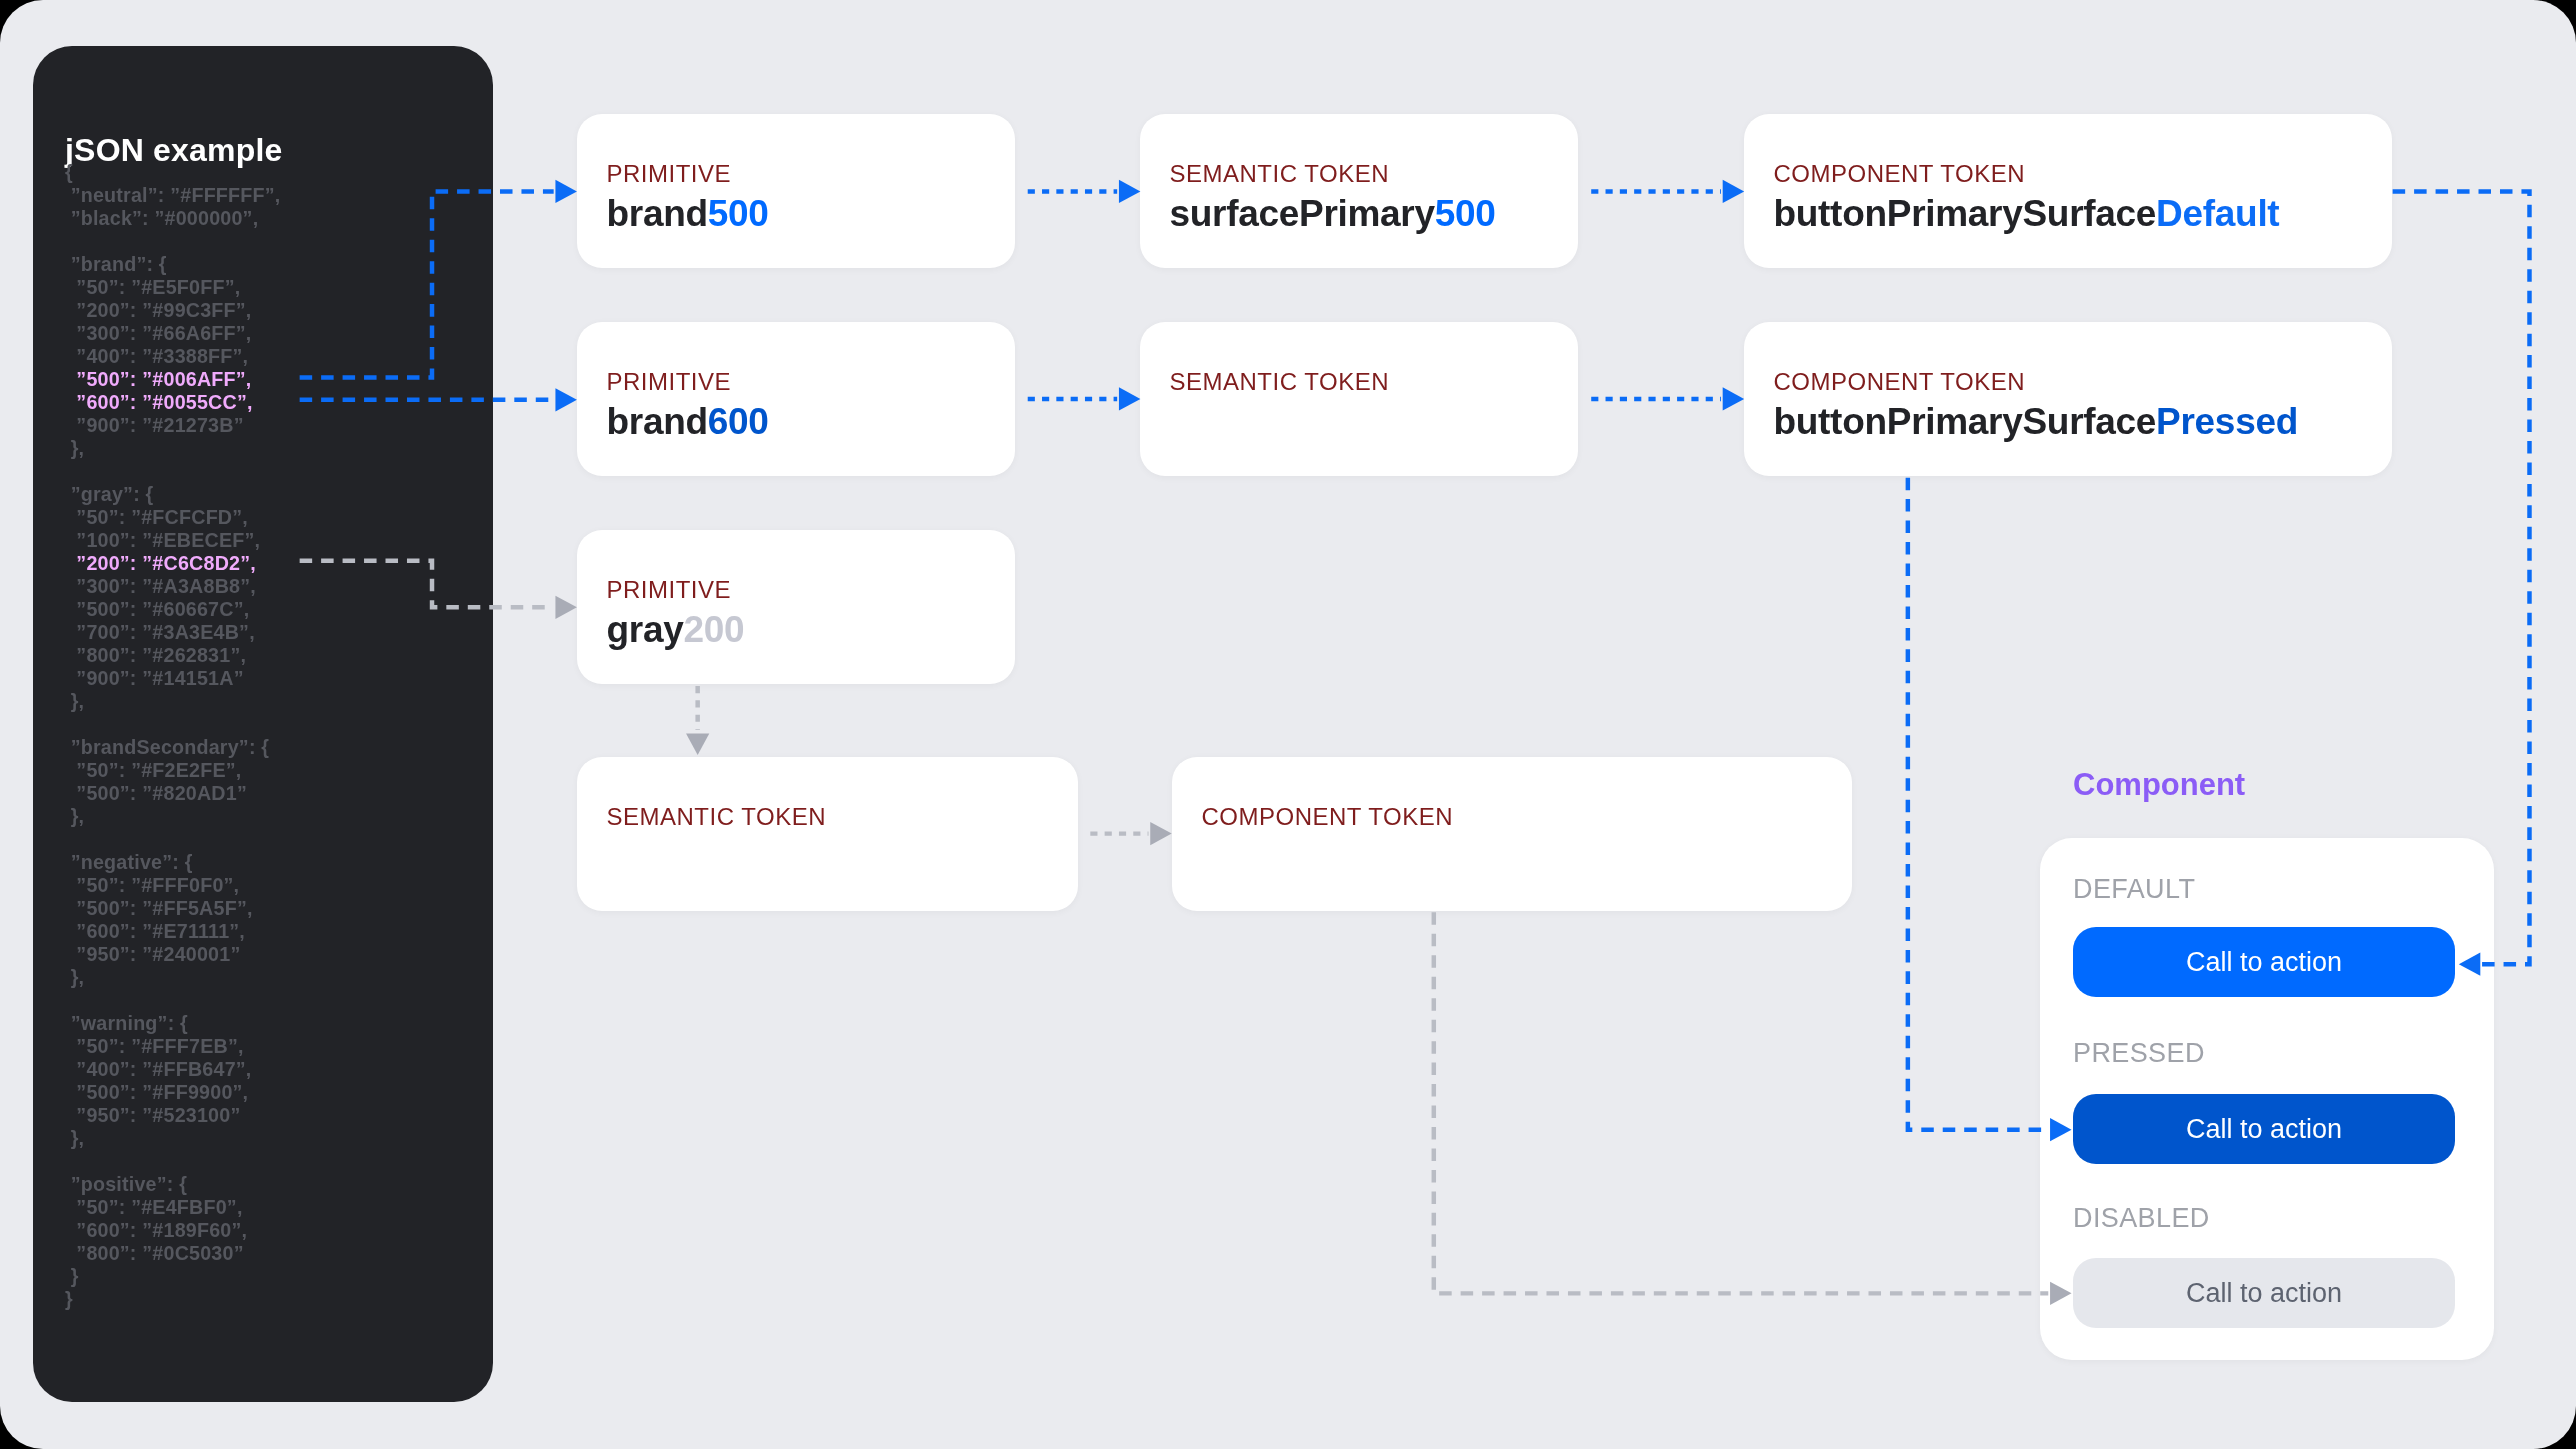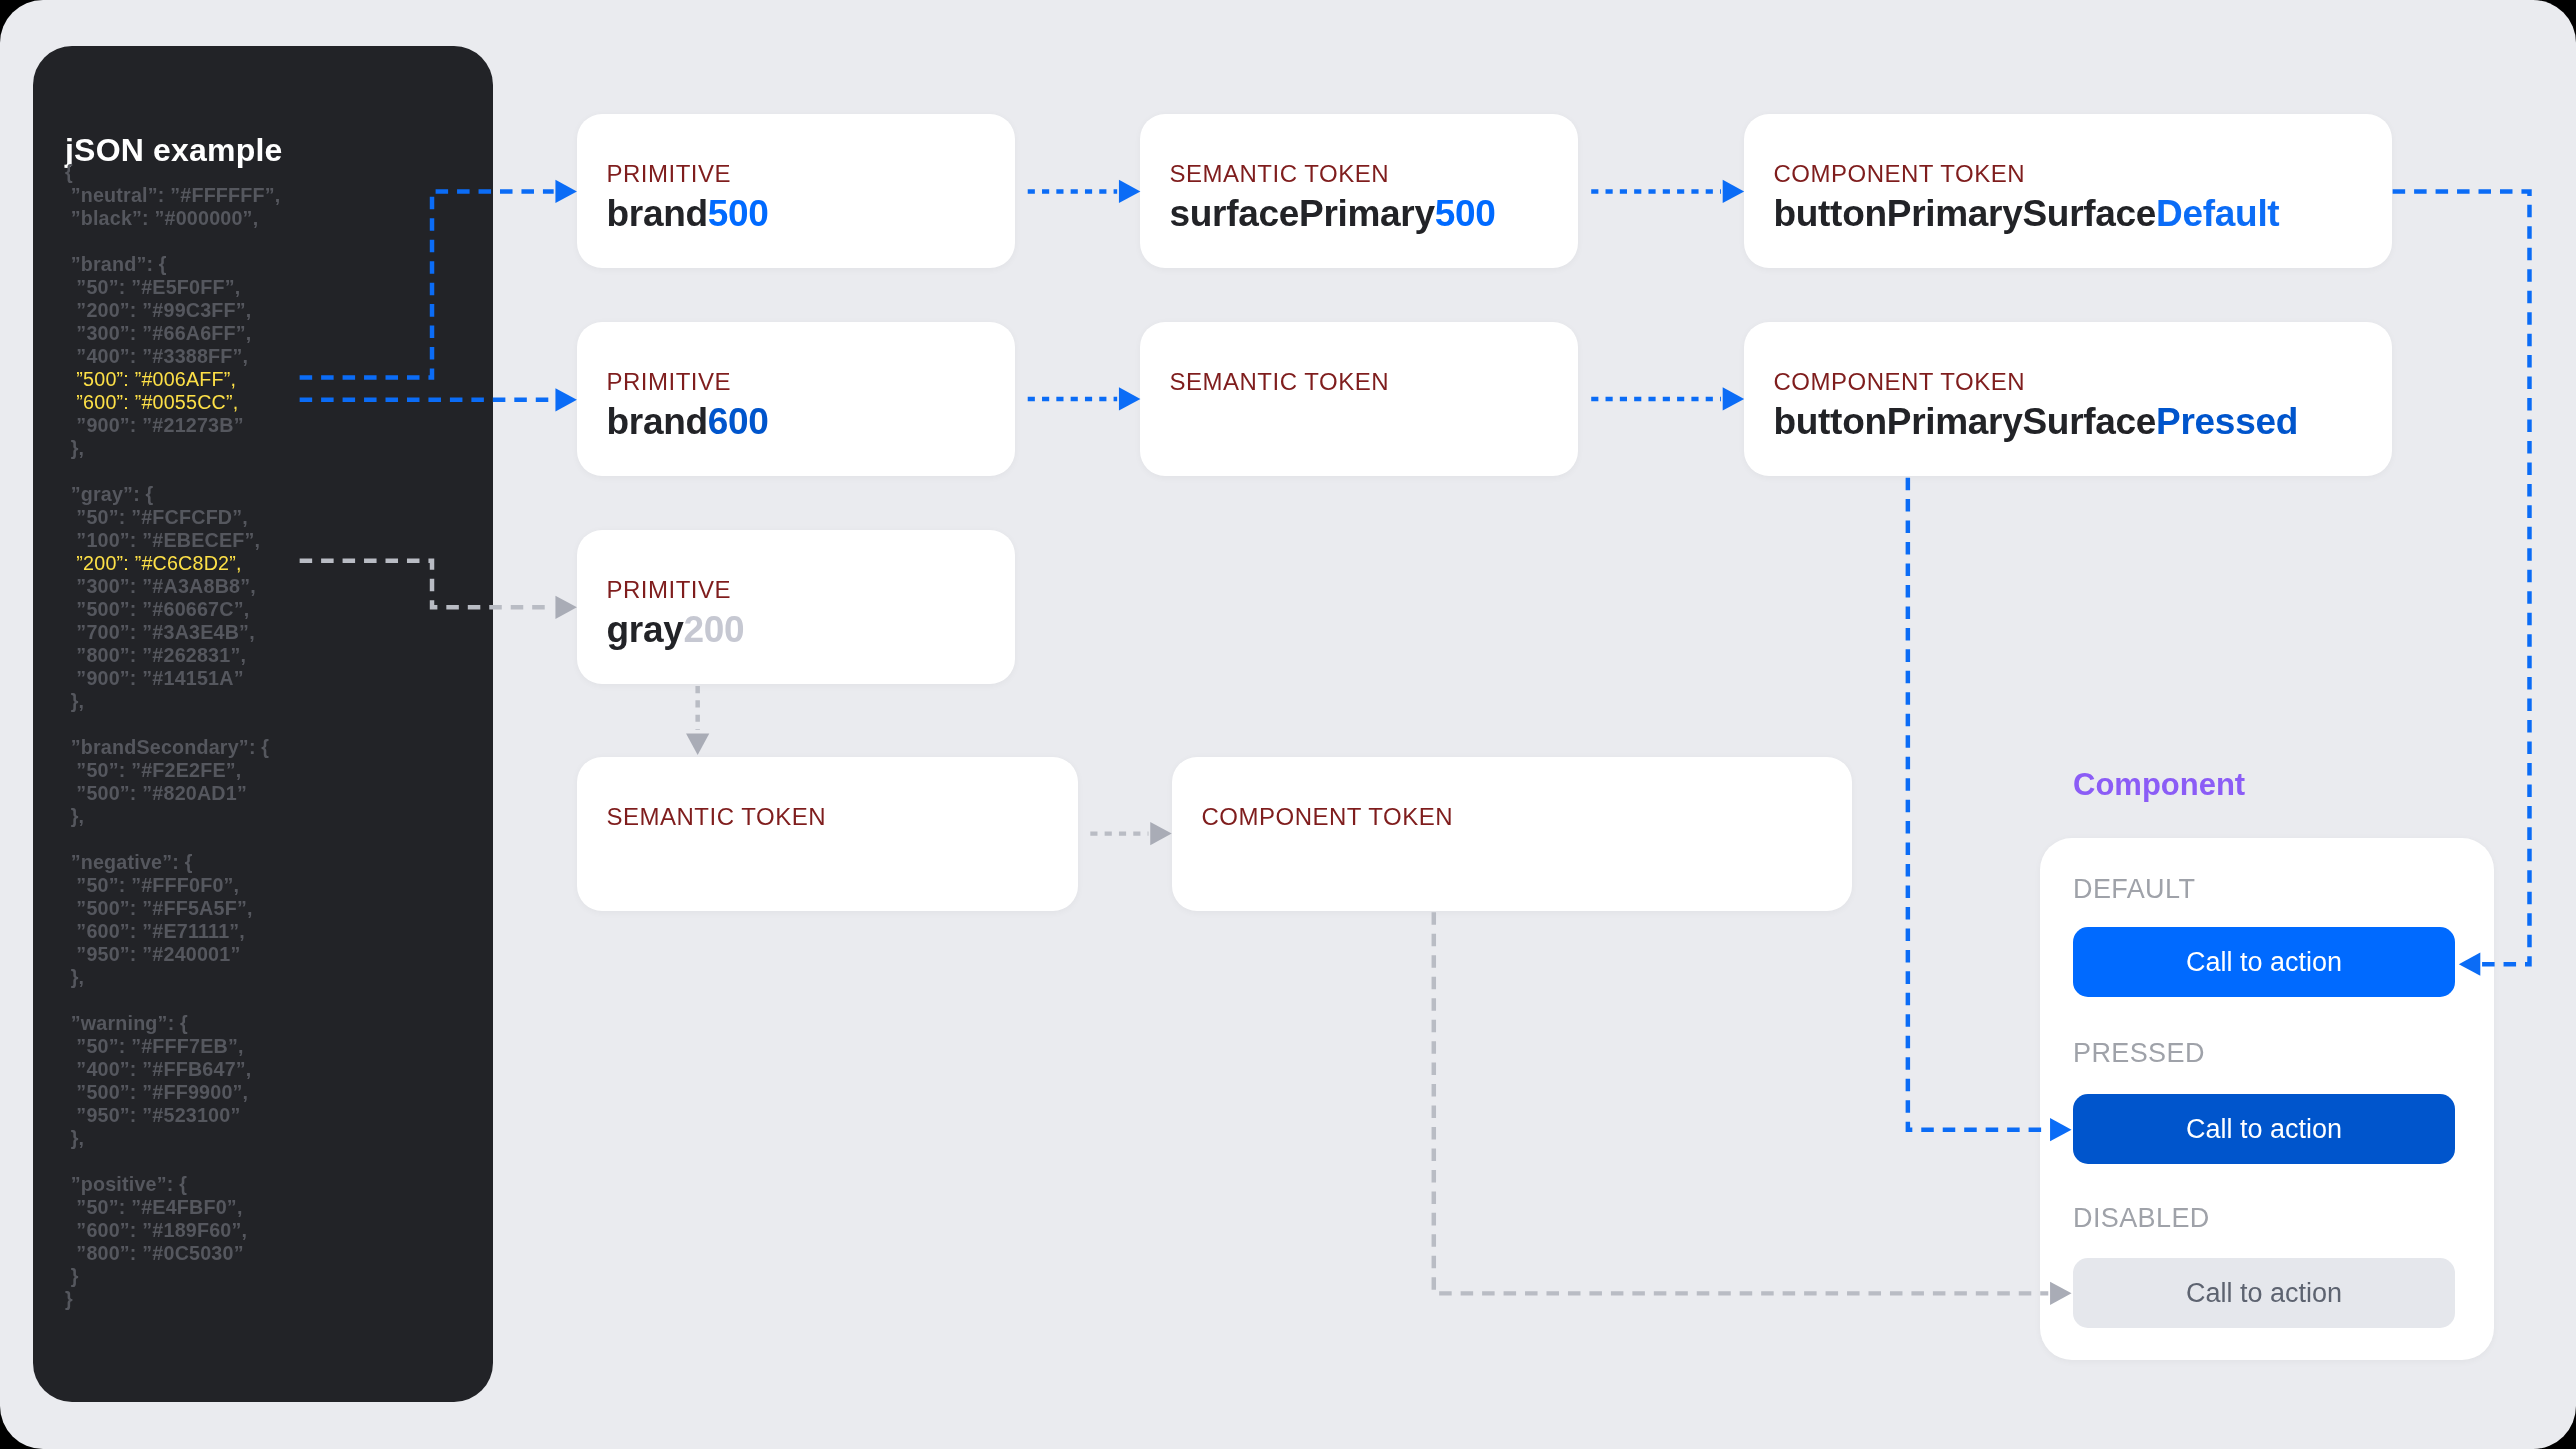--- a/index.html
+++ b/index.html
@@ -6,21 +6,21 @@
   body{width:2576px;height:1449px;position:relative;font-family:"Liberation Sans",sans-serif;}
   .canvas{position:absolute;inset:0;background:#EAEBEF;border-radius:43px;overflow:hidden;}
 
   
   .json-panel{position:absolute;left:33px;top:46px;width:460px;height:1356px;
     background:#222327;border-radius:39px;box-sizing:border-box;padding:0 0 7px 32px;}
   .json-title{color:#FFFFFF;font-size:32px;font-weight:600;margin:0;position:absolute;left:32px;top:86px;letter-spacing:0.2px;}
   .code{position:absolute;left:32px;top:115px;white-space:pre;font-size:19.7px;line-height:23px;
     color:#55575E;font-weight:600;letter-spacing:0.2px;}
   .code-line{min-height:23px;}
-  .code-line.hl{color:#fde047;font-weight:400;}
+  .code-line.hl{color:#f0abfc;font-weight:700;}
 
   
   .card{position:absolute;height:154px;background:#FFFFFF;border-radius:25px;box-sizing:border-box;
     padding:29.5px 0 0 29.5px;box-shadow:0 1.8px 7.2px rgba(20,21,26,.04);}
   .card-label{font-size:24px;font-weight:500;color:#7f1d1d;letter-spacing:0.5px;margin-top:16px;}
   .card-title{margin-top:5px;font-size:37px;font-weight:700;color:#222327;letter-spacing:-0.3px;}
   .c0{left:577px;top:114px;width:438px;}
   .c1{left:1140px;top:114px;width:438px;}
   .c2{left:1744px;top:114px;width:648px;}
   .c3{left:577px;top:322px;width:438px;}
@@ -28,21 +28,21 @@
   .c5{left:1744px;top:322px;width:648px;}
   .c6{left:577px;top:530px;width:438px;}
   .c7{left:577px;top:757px;width:501px;}
   .c8{left:1172px;top:757px;width:680px;}
 
   
   .component-title{position:absolute;left:2073px;top:767px;font-size:31px;font-weight:600;color:#8b5cf6;}
   .component-panel{position:absolute;left:2040px;top:838px;width:454px;height:522px;background:#FFFFFF;
     border-radius:32px;box-shadow:0 1.8px 7.2px rgba(20,21,26,.04);}
   .state-label{position:absolute;left:33px;font-size:27px;font-weight:500;color:#9FA2A9;letter-spacing:0.4px;}
-  .cta{position:absolute;left:33px;width:382px;height:70px;border:none;border-radius:15px;
+  .cta{position:absolute;left:33px;width:382px;height:70px;border:none;border-radius:23px;
     font-family:"Liberation Sans",sans-serif;font-size:27px;font-weight:500;cursor:pointer;}
   .lbl-default{top:36px;} .btn-default{top:89px;}
   .lbl-pressed{top:200px;} .btn-pressed{top:256px;}
   .lbl-disabled{top:365px;} .btn-disabled{top:420px;}
 
   
   .connectors{position:absolute;inset:0;pointer-events:none;}
   .dash-blue{stroke:#0B6CF6;stroke-width:5;fill:none;stroke-dasharray:14 10;}
   .dash-blue.short{stroke-dasharray:8 8;}
   .dash-gray{stroke:#B9BCC4;stroke-width:5;fill:none;stroke-dasharray:14 10;}

